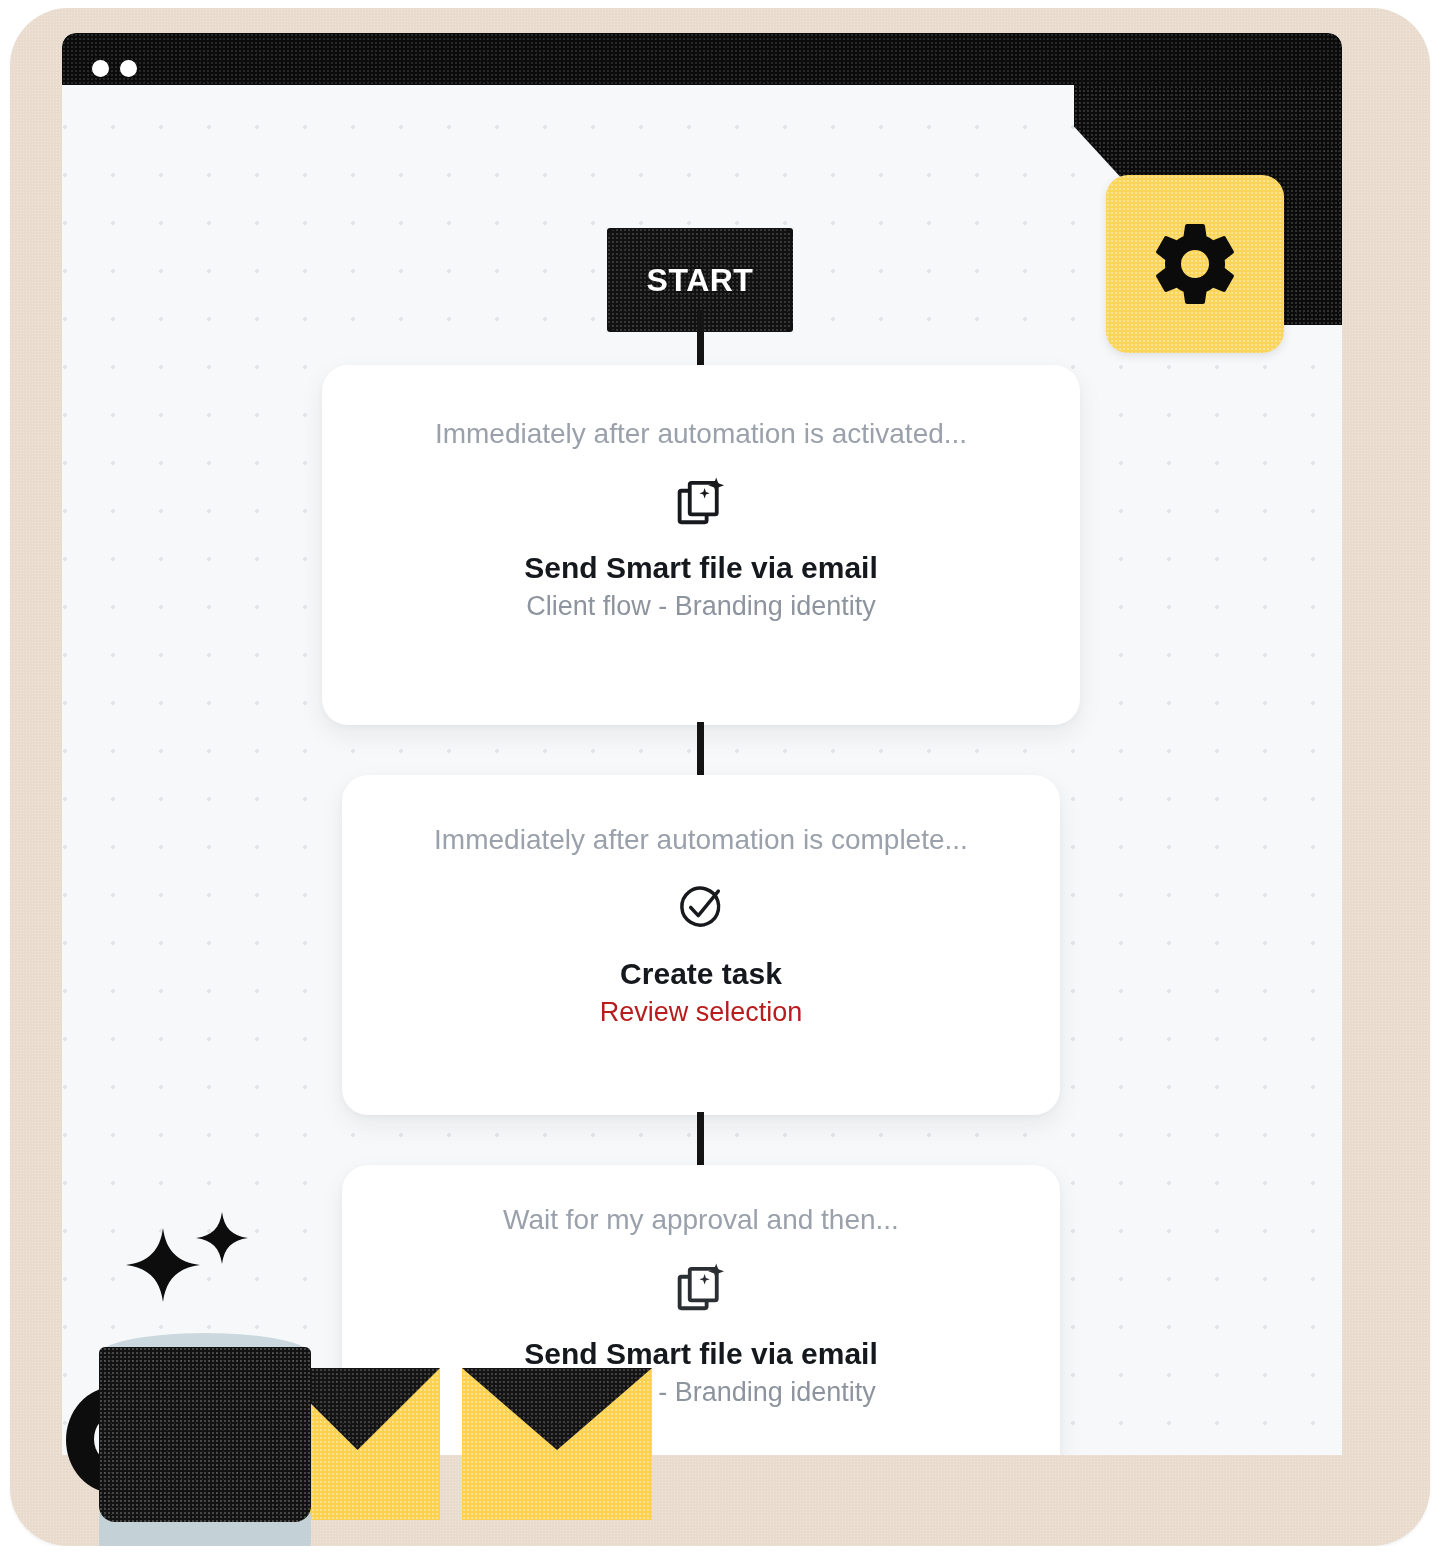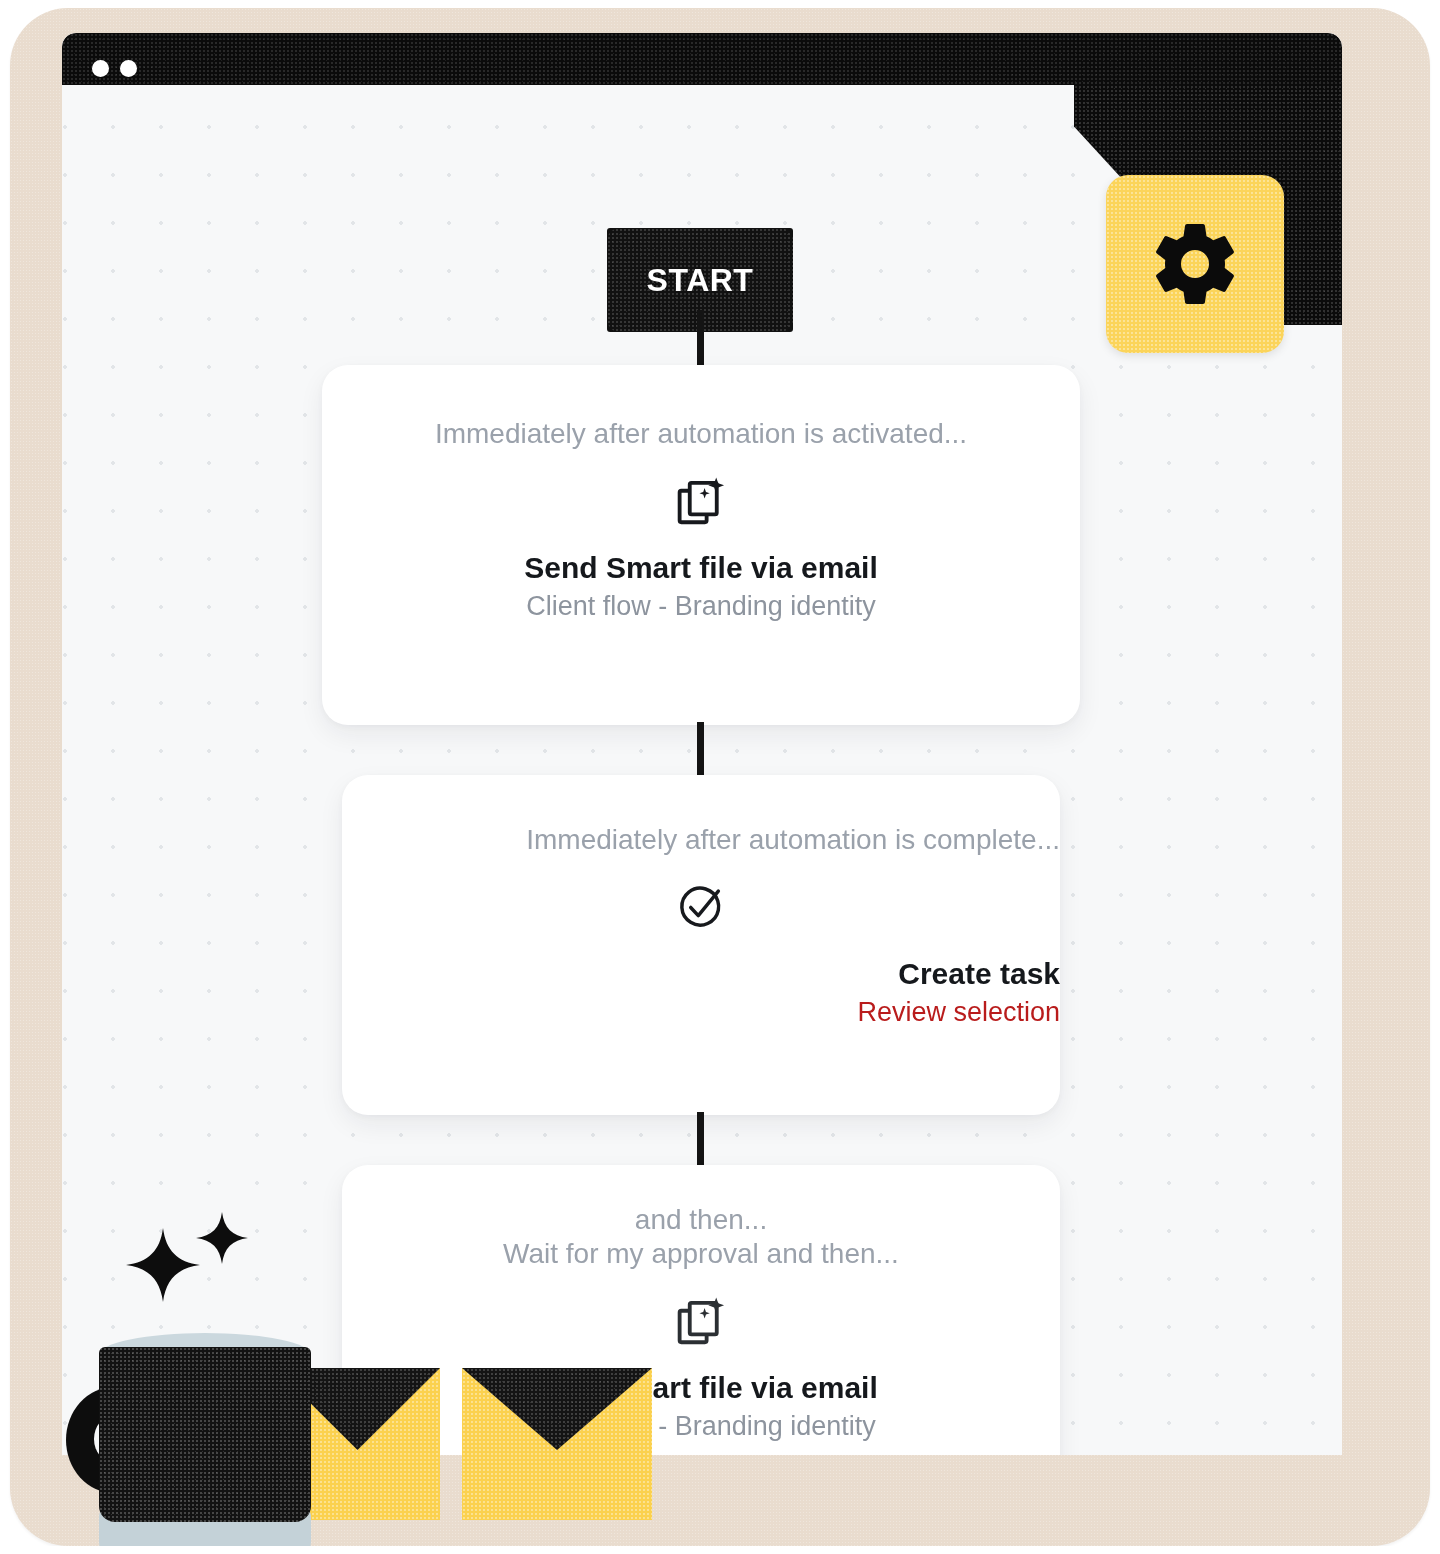--- a/index.html
+++ b/index.html
@@ -224,21 +224,21 @@
   .card {
     position: absolute;
     background: #ffffff;
     border-radius: 26px;
     box-shadow: 0 10px 26px rgba(30,35,45,0.065),
                 0 2px 6px rgba(30,35,45,0.035);
     box-sizing: border-box;
     text-align: center;
   }
   .card-1 { left: 260px; top: 280px;  width: 758px; height: 360px; padding-top: 52px; }
-  .card-2 { left: 280px; top: 690px;  width: 718px; height: 340px; padding-top: 48px; text-align: right; }
+  .card-2 { left: 280px; top: 690px;  width: 718px; height: 340px; padding-top: 48px; }
   .card-3 { left: 280px; top: 1080px; width: 718px; height: 345px; padding-top: 38px; overflow: hidden; }
 
   .card-trigger {
     font-size: 28px;
     color: #9aa1ab;
     line-height: 1.22;
     font-weight: normal;
   }
   .card-icon {
     margin-top: 24px;
@@ -440,21 +440,20 @@
             </svg>
           </div>
           <div class="card-title">Create task</div>
           <div class="card-sub dark">Review selection</div>
         </div>
 
         <div class="connector conn-3"></div>
 
         <div class="card card-3">
           <div class="card-trigger">
-            <div>and then...</div>
             <div>Wait for my approval and then...</div>
           </div>
           <div class="card-icon">
             <svg width="54" height="54" viewBox="0 0 48 48" aria-hidden="true">
               <rect x="5" y="14" width="24" height="28" rx="1.5" fill="none" stroke="#2b2f33" stroke-width="3.4"></rect>
               <rect x="14" y="7" width="24" height="28" rx="1.5" fill="#ffffff" stroke="#2b2f33" stroke-width="3.4"></rect>
               <path d="M37.5 2.2 L39.3 7.4 L44.5 9.2 L39.3 11.0 L37.5 16.2 L35.7 11.0 L30.5 9.2 L35.7 7.4 Z" fill="#2b2f33"></path>
               <path d="M27.2 11.6 L28.4 15.0 L31.8 16.2 L28.4 17.4 L27.2 20.8 L26.0 17.4 L22.6 16.2 L26.0 15.0 Z" fill="#2b2f33"></path>
             </svg>
           </div>

